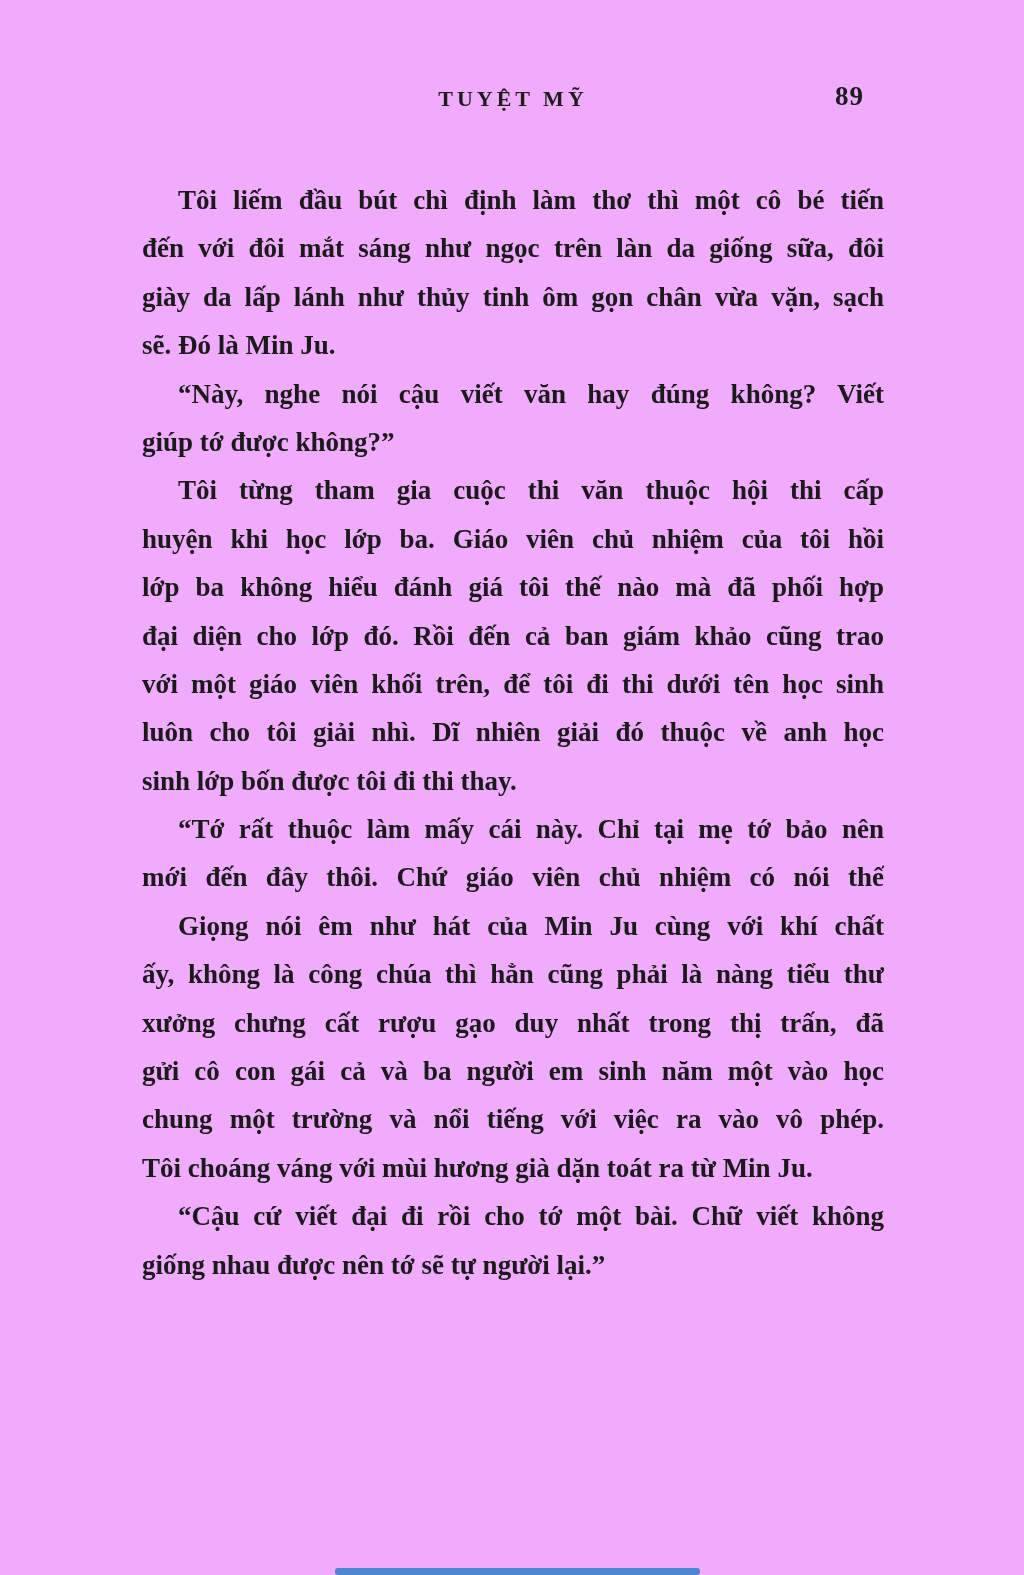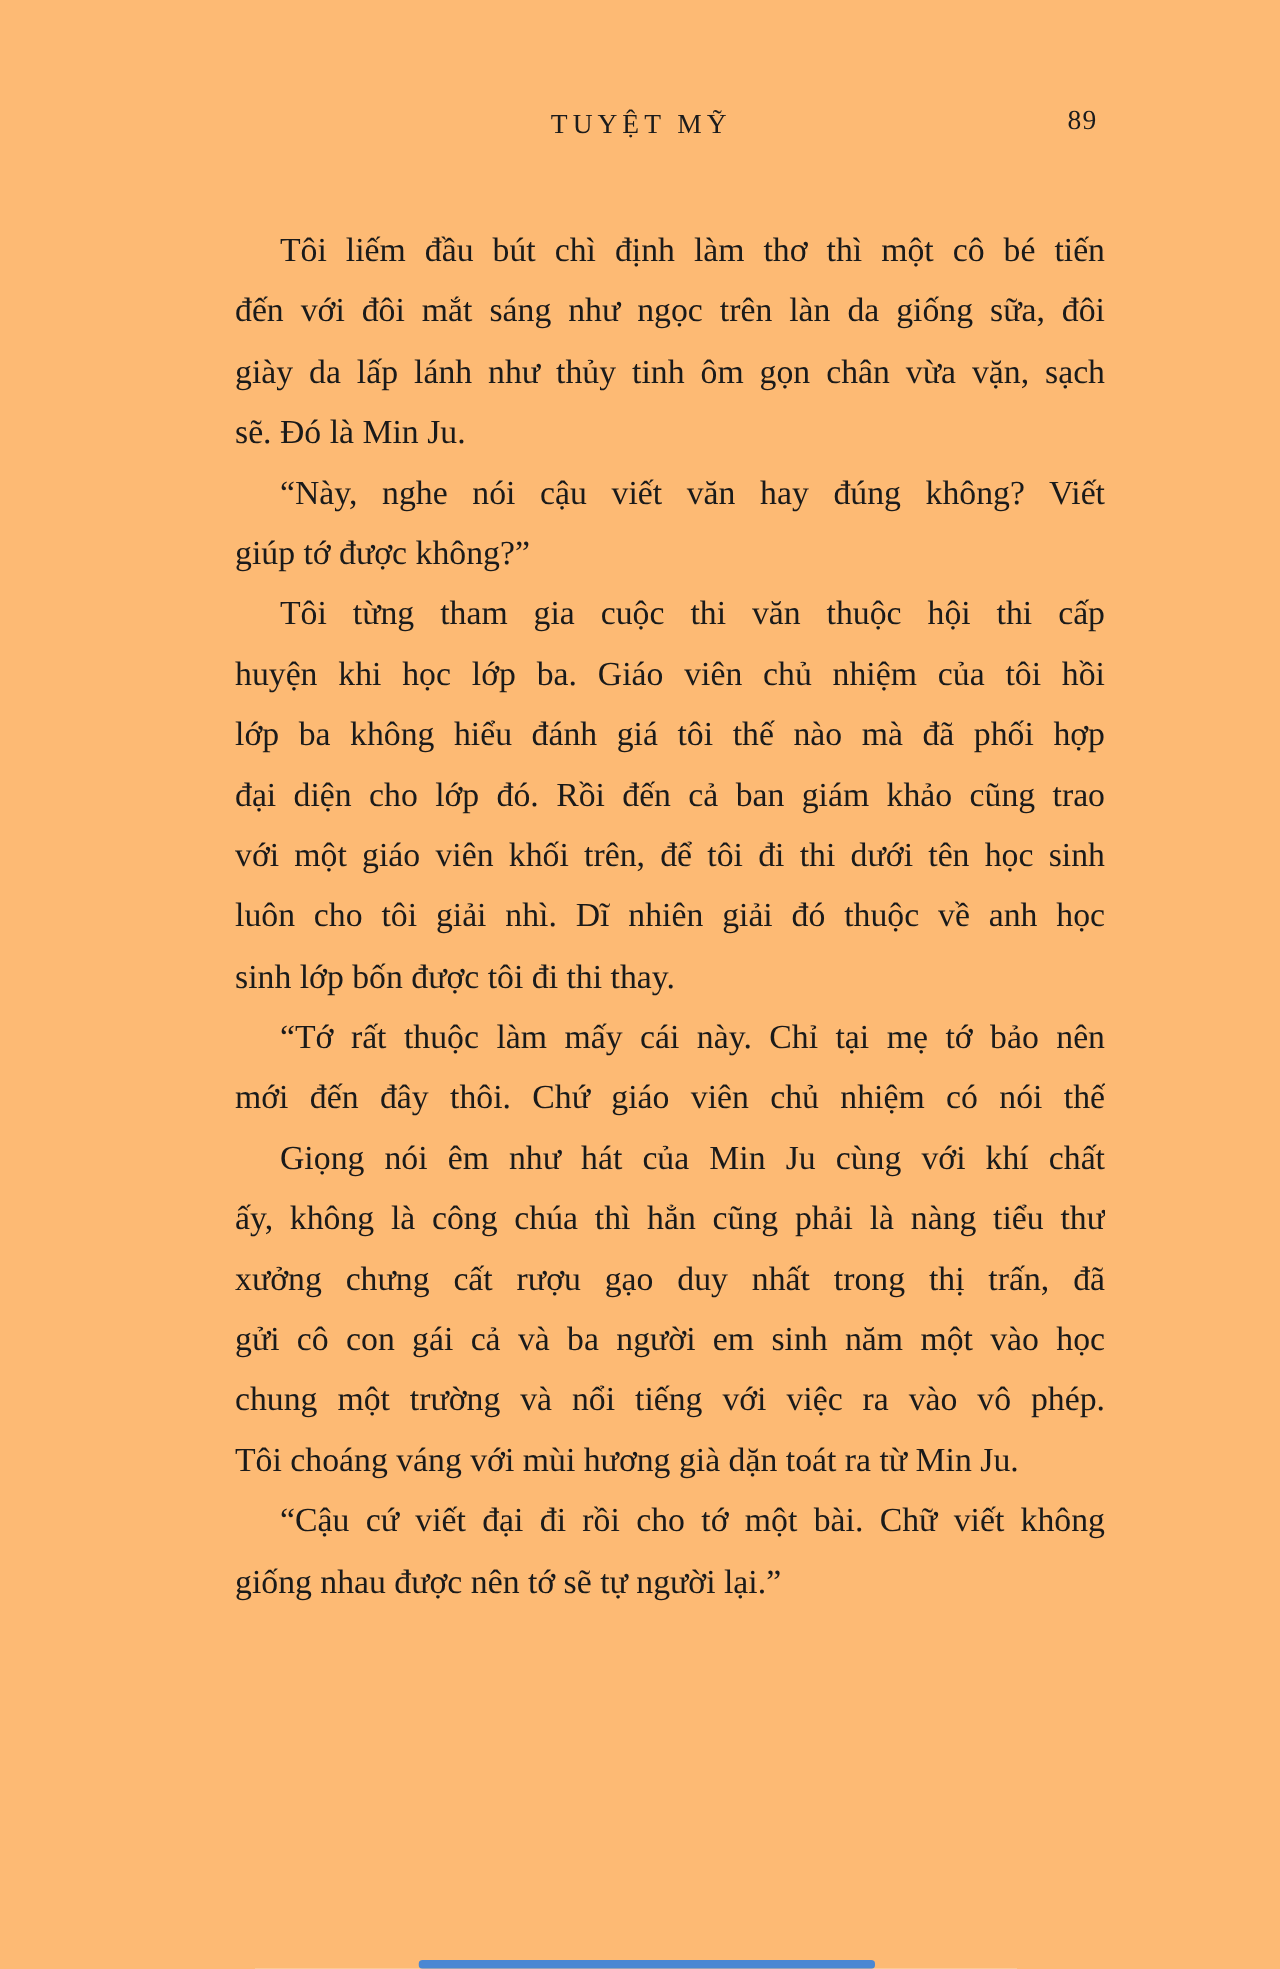--- a/index.html
+++ b/index.html
@@ -5,56 +5,56 @@
   * { margin: 0; padding: 0; box-sizing: border-box; }
   html, body { background: #ffffff; }
   body {
     width: 1024px; height: 1575px;
     position: relative;
     font-family: "Liberation Serif", "DejaVu Serif", serif;
     overflow: hidden;
   }
   .page {
     position: absolute; inset: 0;
-    background: #fdba74;
+    background: #f0abfc;
     overflow: hidden;
+    font-weight: bold;
   }
   .running-head {
     position: absolute;
     top: 84px; left: 142px; width: 742px; height: 30px;
   }
   .running-title {
     display: block;
     text-align: center;
     font-size: 22px;
     letter-spacing: 4px;
     line-height: 30px;
     color: #1c1c1c;
   }
   .page-number {
     position: absolute;
-    right: 6px; top: -3px;
-    font-size: 22px;
+    right: 20px; top: -3px;
+    font-size: 27px;
     letter-spacing: 1px;
     line-height: 30px;
     color: #1c1c1c;
   }
   .text-block {
     position: absolute;
     top: 176px; left: 142px; width: 742px;
     font-size: 27px;
     line-height: 48.4px;
     color: #1a1a1a;
   }
   .line {
     height: 48.4px;
     overflow: hidden;
     text-align: justify;
     text-align-last: justify;
-    margin-left: 46px;
   }
   .line.first { text-indent: 36px; }
   .line.last  { text-align-last: left; }
   .scroll-indicator {
     position: absolute;
     left: 335px; bottom: 0;
     width: 365px; height: 7px;
     border-radius: 3px;
   }
 </style>

